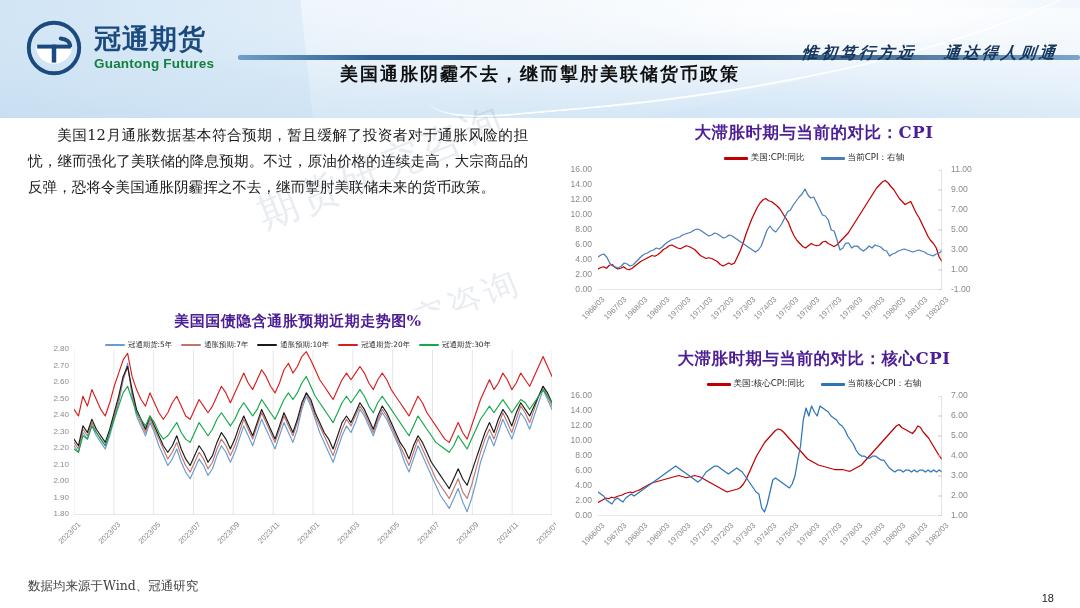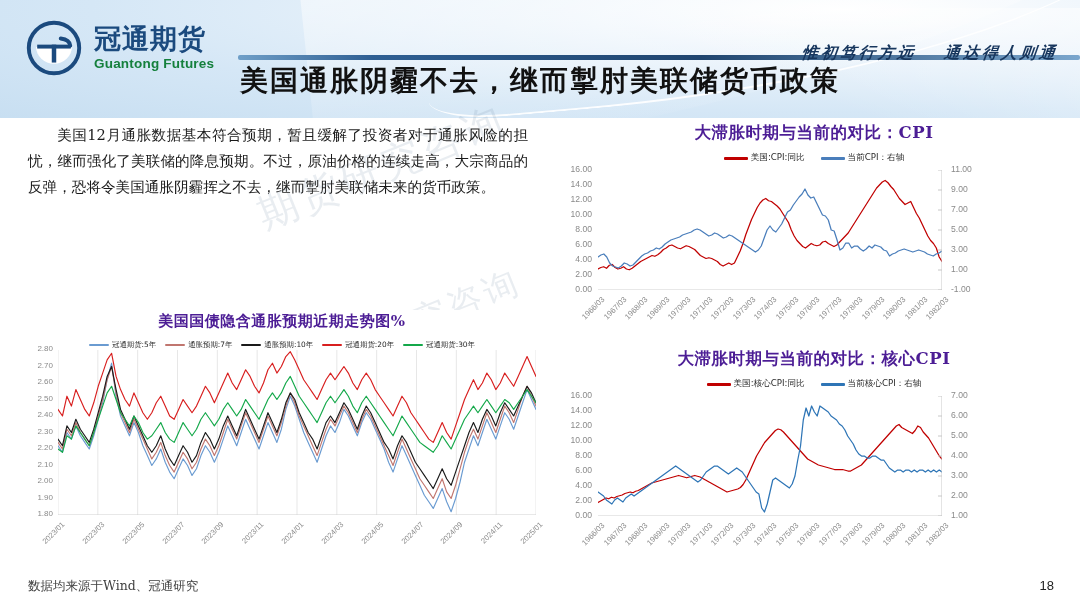--- a/index.html
+++ b/index.html
@@ -85,21 +85,21 @@
     transform: skewX(-6deg);
   }
   .header-motto .gap { display: inline-block; width: 14px; }
 
   .slide-title {
     position: absolute; left: 0; top: 62px;
     width: 1080px;
     text-align: center;
     font-family: "DejaVu Serif", serif;
     font-weight: bold;
-    font-size: 28px;
+    font-size: 18px;
     letter-spacing: 2px;
     color: #111111;
     white-space: nowrap;
   }
 
   
   .body-text {
     position: absolute; left: 28px; top: 122px;
     width: 500px;
     font-family: "DejaVu Serif", serif;
@@ -147,21 +147,21 @@
   .ytick, .xtick {
     position: absolute;
     font-family: "Liberation Sans", sans-serif;
     color: #8a8a8a;
     white-space: nowrap;
   }
   .ytick { text-align: right; }
   .xtick { transform-origin: right top; transform: rotate(-45deg); text-align: right; }
 
   
-  #chart-tips { left: 22px; top: 310px; width: 520px; height: 250px; }
+  #chart-tips { left: 38px; top: 310px; width: 520px; height: 250px; }
   #chart-tips .chart-title { font-size: 15px; letter-spacing: .5px; margin-top: 2px; }
   #chart-tips .legend { margin-top: 9px; gap: 9px; }
   #chart-tips .legend-label { font-size: 7.4px; }
   #chart-tips .legend-swatch { width: 20px; height: 2.5px; }
   #chart-tips .ytick { font-size: 8px; }
   #chart-tips .xtick { font-size: 7.6px; }
 
   
   #chart-cpi { left: 556px; top: 122px; width: 516px; height: 215px; }
   #chart-core { left: 556px; top: 348px; width: 516px; height: 215px; }
@@ -181,23 +181,23 @@
   }
   .footer-url {
     position: absolute; left: 0; top: 576px; width: 1080px;
     text-align: center;
     font-family: "Liberation Sans", sans-serif;
     font-weight: bold;
     font-size: 14px;
     color: #1f5fa9;
   }
   .footer-page {
-    position: absolute; right: 26px; top: 578px;
+    position: absolute; right: 26px; top: 592px;
     font-family: "Liberation Sans", sans-serif;
-    font-size: 13px;
+    font-size: 11px;
     color: #222;
   }
 </style>
 </head>
 <body>
 
 <div id="slide">
 
   <div class="header-band">
     <div class="swoosh-a"></div>

